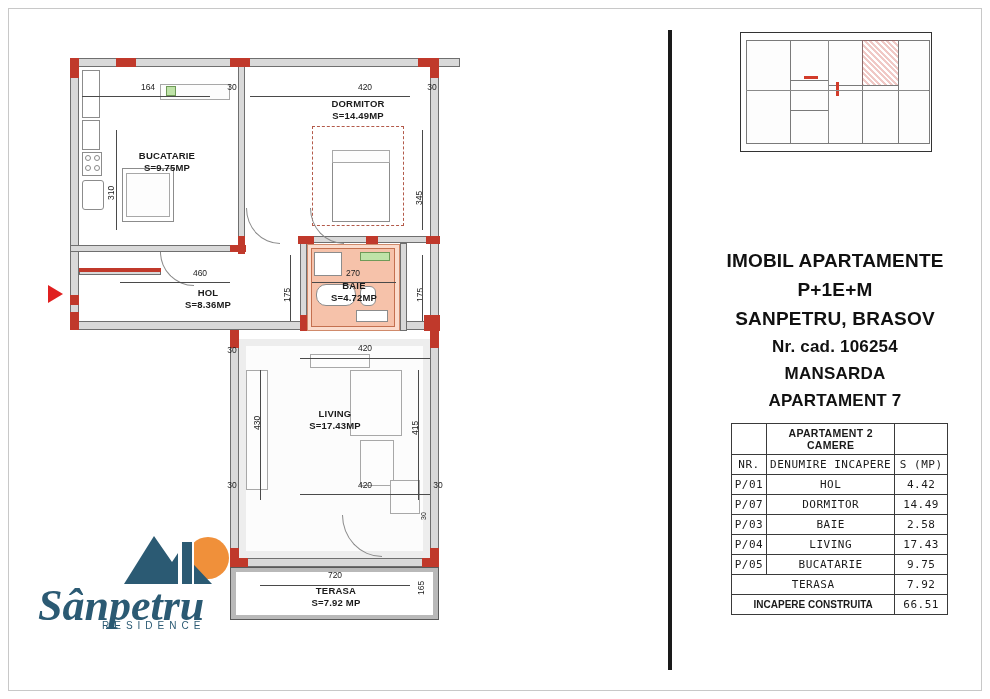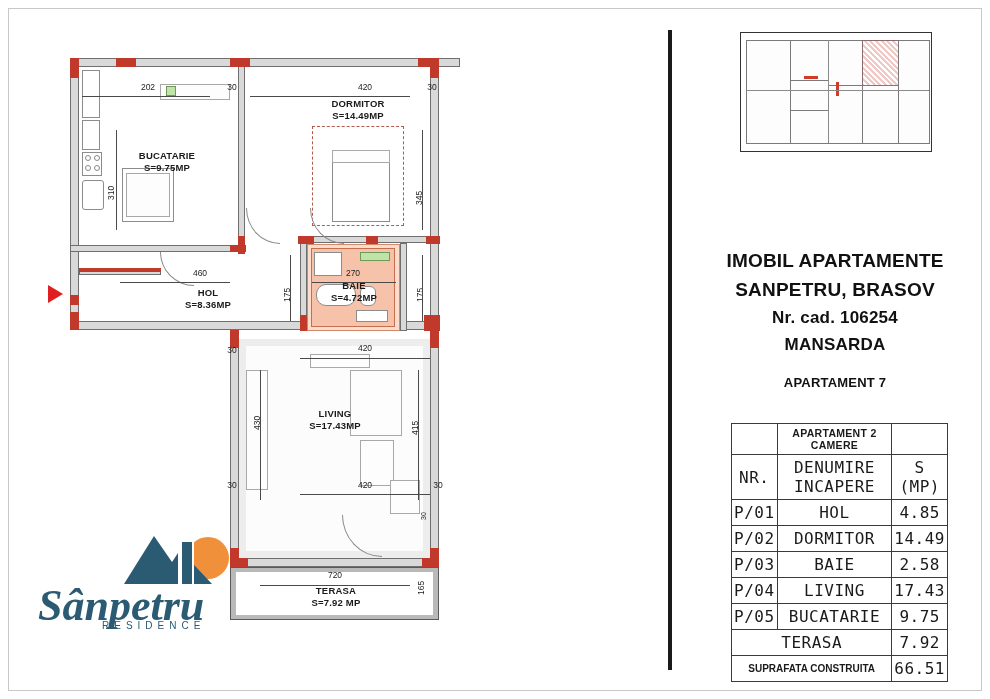--- a/index.html
+++ b/index.html
@@ -22,26 +22,26 @@
      background:repeating-linear-gradient(45deg,#f0c9c6 0 2px,#ffffff 2px 4px);}
   .kp-line{position:absolute;background:#8a8a8a;}
   .kp-red{position:absolute;background:#d23b2a;}
 
   .titleblock{position:absolute;left:700px;top:250px;width:270px;text-align:center;}
   .titleblock div{font-weight:bold;letter-spacing:.2px;}
   .t1{font-size:19px;margin-bottom:7px;}
   .t2{font-size:19px;margin-bottom:7px;}
   .t3{font-size:19px;margin-bottom:7px;}
   .t4{font-size:17px;margin-bottom:7px;}
-  .t5{font-size:17px;margin-bottom:20px;}
-  .t6{font-size:13px;}
+  .t5{font-size:17px;margin-bottom:7px;}
+  .t6{font-size:17px;}
 
   
   .tbl{position:absolute;left:731px;top:423px;width:217px;border-collapse:collapse;}
-  .tbl td{border:1px solid #3a3a3a;font-size:16px;padding:3px 2px;text-align:center;color:#1a1a1a;}
+  .tbl td{border:1px solid #3a3a3a;font-size:11px;padding:3px 2px;text-align:center;color:#1a1a1a;}
   .tbl .hdr{font-weight:bold;font-size:10.5px;letter-spacing:.3px;}
   .c-nr{width:30px;}
   .c-name{width:125px;}
   .c-val{width:48px;}
   .mono{font-family:"DejaVu Sans Mono",monospace;font-size:9.5px;letter-spacing:.5px;}
   .bold{font-weight:bold;}
 
   
   .logo{position:absolute;left:38px;top:528px;width:220px;height:105px;}
   .logo-text{position:absolute;left:0;top:52px;font-family:"Liberation Serif",serif;font-size:44px;font-style:italic;font-weight:bold;color:#2b5a73;}
@@ -90,20 +90,21 @@
       <div class="kp-cell" style="left:154px;top:54px;width:30px;height:52px;"></div>
       <div class="kp-red" style="left:60px;top:40px;width:14px;height:3px;"></div>
       <div class="kp-red" style="left:92px;top:46px;width:3px;height:14px;"></div>
       <div class="kp-line" style="left:2px;top:54px;width:182px;height:1px;"></div>
       <div class="kp-line" style="left:84px;top:4px;width:1px;height:102px;"></div>
     </div>
   </div>
 
   <div class="titleblock">
     <div class="t1">IMOBIL APARTAMENTE</div>
+    <div class="t2">P+1E+M</div>
     <div class="t3">SANPETRU, BRASOV</div>
     <div class="t4">Nr. cad. 106254</div>
     <div class="t5">MANSARDA</div>
     <div class="t6">APARTAMENT 7</div>
   </div>
 
   <table class="tbl">
     <tbody>
       <tr>
         <td class="c-nr" style="border-right:1px solid #3a3a3a;"></td>
@@ -114,24 +115,24 @@
         <td class="c-val"></td>
       </tr>
       <tr>
         <td class="c-nr mono">NR.</td>
         <td class="c-name mono">DENUMIRE INCAPERE</td>
         <td class="c-val mono">S (MP)</td>
       </tr>
       <tr>
         <td class="mono">P/01</td>
         <td class="mono">HOL</td>
-        <td class="mono">4.85</td>
-      </tr>
-      <tr>
-        <td class="mono">P/02</td>
+        <td class="mono">4.42</td>
+      </tr>
+      <tr>
+        <td class="mono">P/07</td>
         <td class="mono">DORMITOR</td>
         <td class="mono">14.49</td>
       </tr>
       <tr>
         <td class="mono">P/03</td>
         <td class="mono">BAIE</td>
         <td class="mono">2.58</td>
       </tr>
       <tr>
         <td class="mono">P/04</td>
@@ -141,21 +142,21 @@
       <tr>
         <td class="mono">P/05</td>
         <td class="mono">BUCATARIE</td>
         <td class="mono">9.75</td>
       </tr>
       <tr>
         <td class="mono" colspan="2">TERASA</td>
         <td class="mono">7.92</td>
       </tr>
       <tr>
-        <td class="bold" colspan="2" style="font-size:10px;">SUPRAFATA CONSTRUITA</td>
+        <td class="bold" colspan="2" style="font-size:10px;">INCAPERE CONSTRUITA</td>
         <td class="mono">66.51</td>
       </tr>
     </tbody>
   </table>
 
   <div class="logo">
     <svg width="130" height="60" style="position:absolute;left:78px;top:-2px;">
       <circle cx="92" cy="32" r="21" fill="#f0903a"></circle>
       <polygon points="8,58 38,10 56,36 64,24 96,58" fill="#2b5a73"></polygon>
       <polygon points="44,22 56,36 64,24 74,38 62,58 38,58" fill="#ffffff" opacity="0.0"></polygon>
@@ -270,21 +271,21 @@
     </div>
     <div class="lbl" style="left:230px;top:368px;width:90px;">
       <div>LIVING</div>
       <div>S=17.43MP</div>
     </div>
     <div class="lbl" style="left:230px;top:545px;width:92px;">
       <div>TERASA</div>
       <div>S=7.92 MP</div>
     </div>
 
-    <div class="dim" style="left:58px;top:42px;width:60px;">202</div>
+    <div class="dim" style="left:58px;top:42px;width:60px;">164</div>
     <div class="dim" style="left:152px;top:42px;width:40px;">30</div>
     <div class="dim" style="left:285px;top:42px;width:40px;">420</div>
     <div class="dim" style="left:352px;top:42px;width:40px;">30</div>
     <div class="dimv" style="left:46px;top:160px;">310</div>
     <div class="dimv" style="left:354px;top:165px;">345</div>
     <div class="dim" style="left:110px;top:228px;width:60px;">460</div>
     <div class="dim" style="left:268px;top:228px;width:50px;">270</div>
     <div class="dimv" style="left:222px;top:262px;">175</div>
     <div class="dimv" style="left:355px;top:262px;">175</div>
     <div class="dim" style="left:152px;top:305px;width:40px;">30</div>

